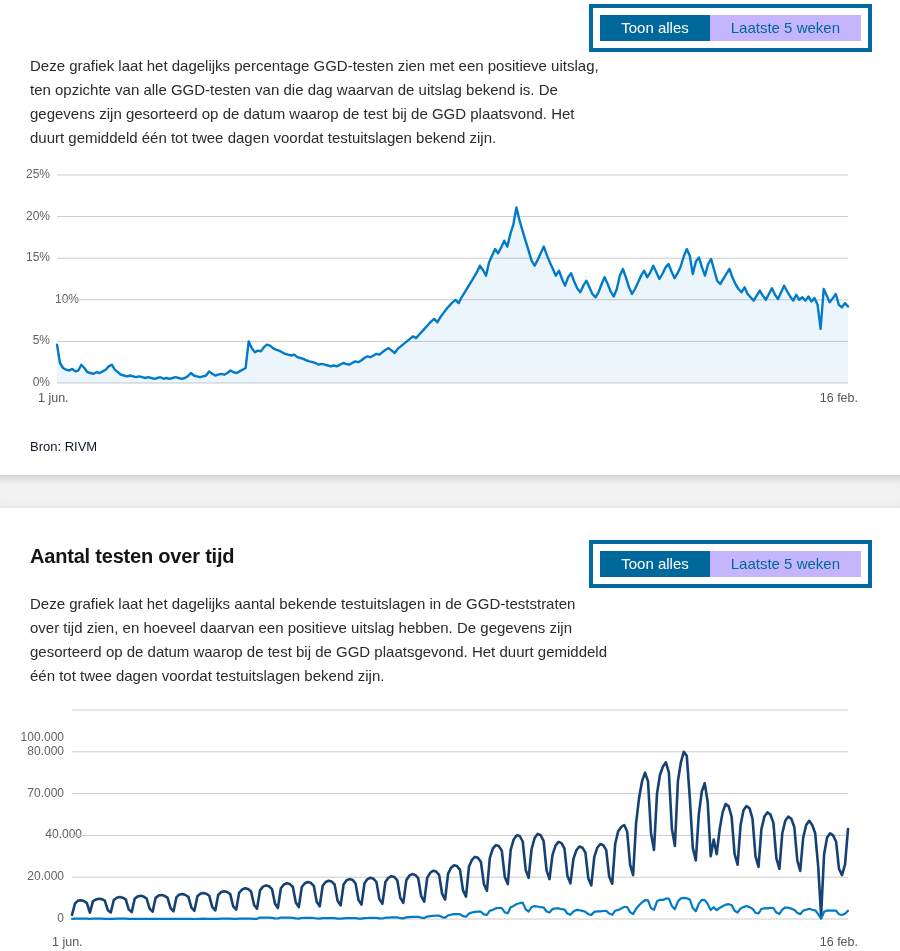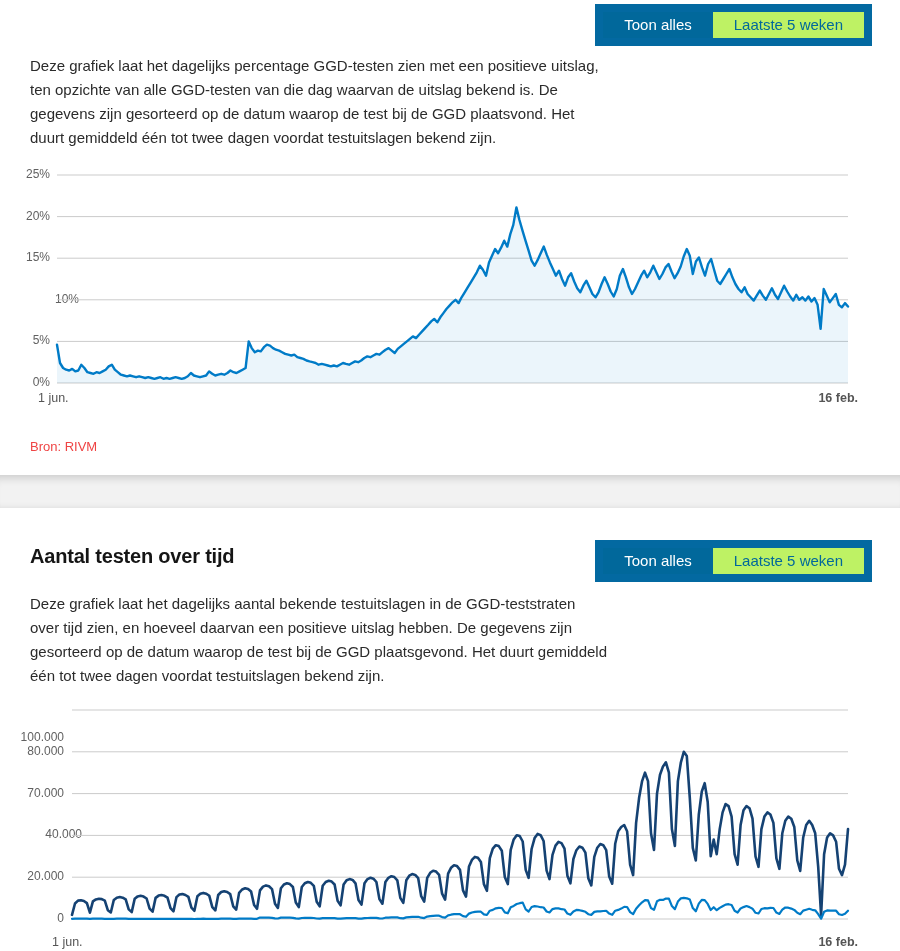--- a/index.html
+++ b/index.html
@@ -8,33 +8,33 @@
     font-family:"Liberation Sans",sans-serif;color:#1b1b1b;position:relative;
   }
   .card{position:relative;width:900px;background:#fff;}
   #card1{height:475px;}
   #card2{height:443px;}
   .divider{height:33px;background:#f2f2f2;
     box-shadow:inset 0 10px 9px -7px rgba(0,0,0,0.16), inset 0 -6px 6px -6px rgba(0,0,0,0.10);}
   .card-title{position:absolute;left:30px;margin:0;font-size:20px;font-weight:700;color:#151515;letter-spacing:-0.2px;}
   #card1 .card-title{top:7px;}
   #card2 .card-title{top:37px;}
-  .toggle{position:absolute;right:28px;display:flex;border:8px solid #0369a1;background:#fff;padding:0;}
+  .toggle{position:absolute;right:28px;display:flex;border:4px solid #0369a1;background:#fff;padding:7px;}
   #card1 .toggle{top:4px;}
   #card2 .toggle{top:32px;}
   .seg{font-family:inherit;font-size:15px;line-height:26px;height:26px;padding:0 21px;
-    border:none;background:#bef264;color:#01689b;cursor:pointer;white-space:nowrap;}
+    border:none;background:#c4b5fd;color:#01689b;cursor:pointer;white-space:nowrap;}
   .seg.active{background:#01689b;color:#fff;}
   .desc{position:absolute;left:30px;max-width:578px;font-size:15px;line-height:24px;color:#2b2b2b;margin:0;}
   #card1 .desc{top:54px;}
   #card2 .desc{top:84px;}
-  .source{position:absolute;left:30px;top:439px;font-size:13px;color:#ef4444;}
+  .source{position:absolute;left:30px;top:439px;font-size:13px;color:#0f172a;}
   .ytick{position:absolute;text-align:right;font-size:12px;color:#616161;}
   .xtick{position:absolute;font-size:12.5px;color:#555;white-space:nowrap;}
-  .xtick.right{text-align:center;font-weight:bold;}
+  .xtick.right{text-align:center;}
   svg{display:block;}
 </style>
 </head>
 <body>
 
 <section class="card" id="card1">
   <div class="toggle">
     <button class="seg active">Toon alles</button>
     <button class="seg">Laatste 5 weken</button>
   </div>

